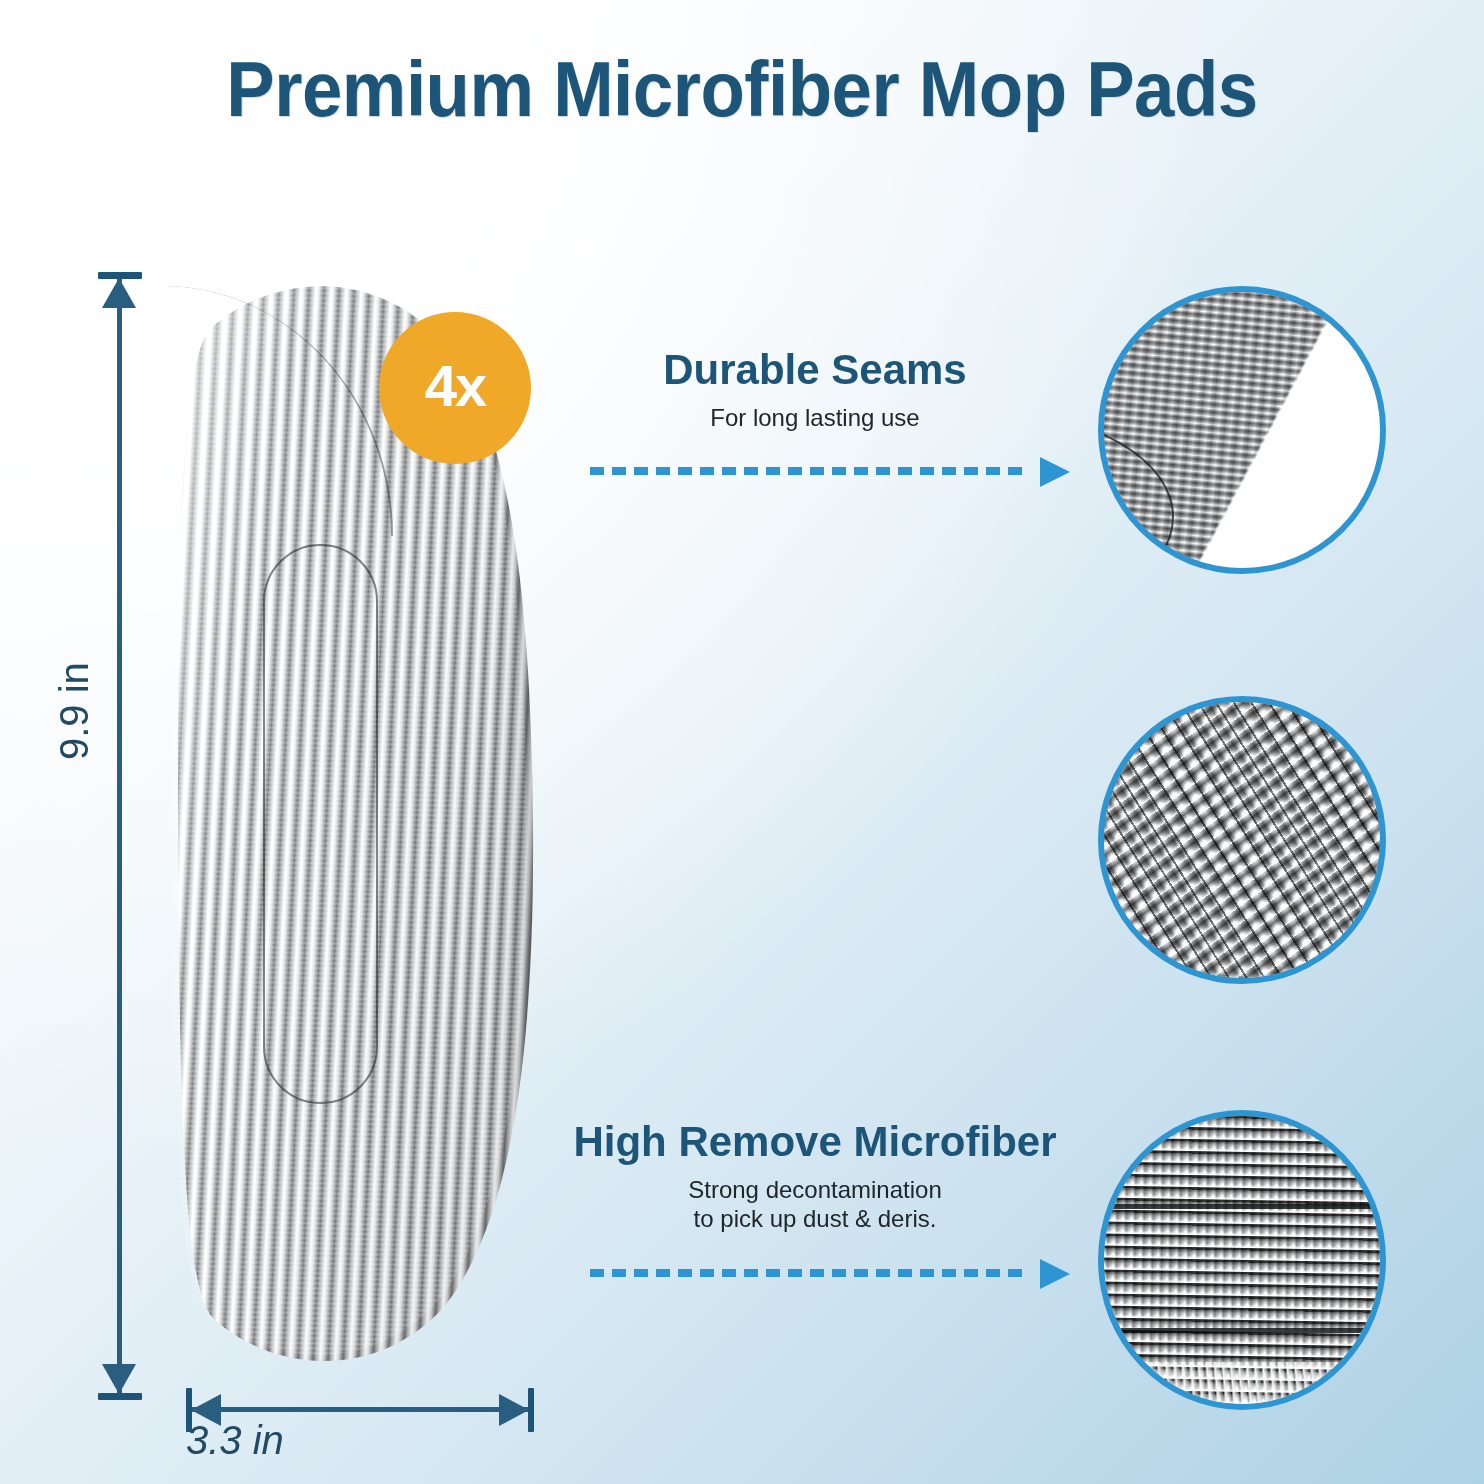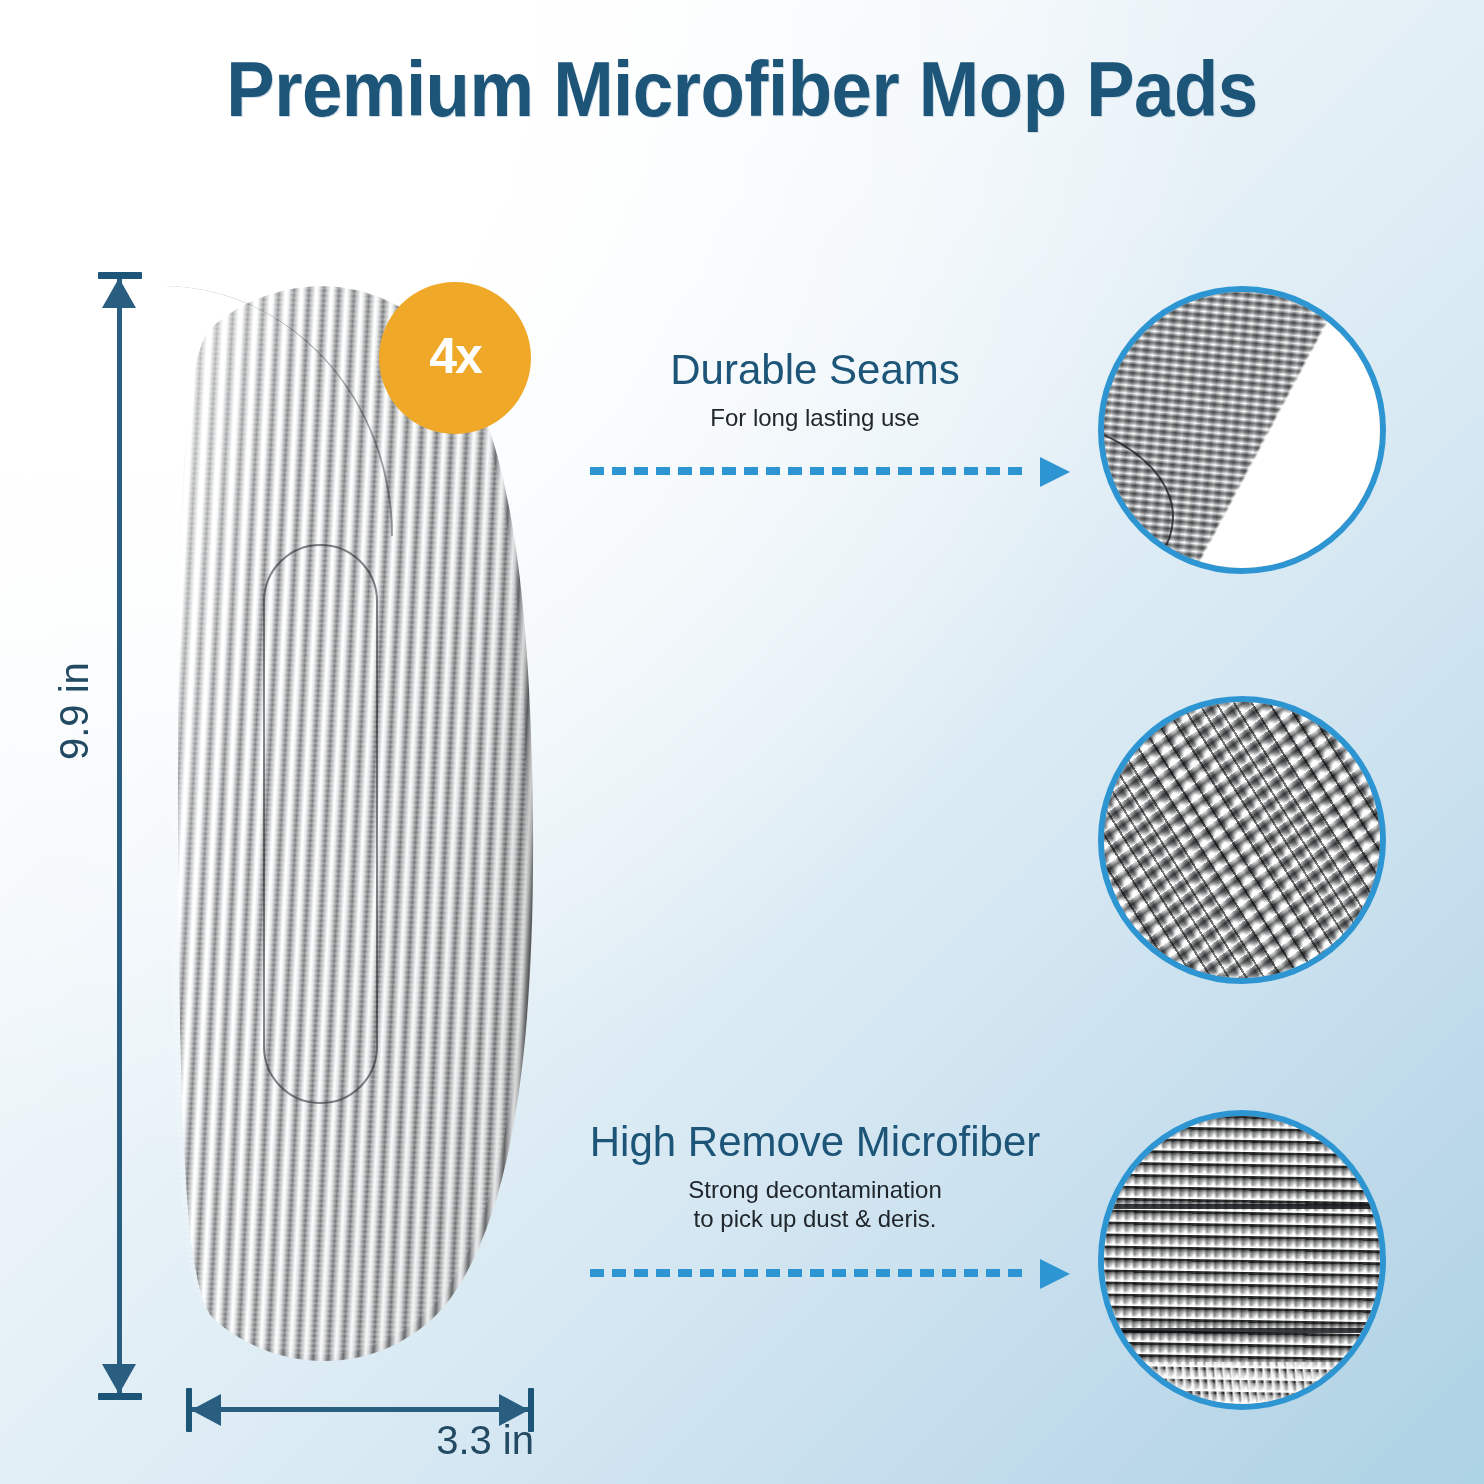--- a/index.html
+++ b/index.html
@@ -95,27 +95,27 @@
     left:-12px; top:14px;
     width:230px; height:250px;
     border-right:2px solid rgba(30,34,38,0.42);
     border-radius: 0 100% 0 0;
     pointer-events:none;
   }
 
   
   .badge4x {
     position:absolute;
-    left:379px; top:282px;
+    left:379px; top:312px;
     width:152px; height:152px;
     border-radius:50%;
     background:#f0a828;
     display:flex; align-items:center; justify-content:center;
     color:#ffffff;
-    font-size:50px;
+    font-size:58px;
     font-weight:bold;
     letter-spacing:-2px;
     font-family:"Liberation Sans", sans-serif;
     line-height:1;
     padding-bottom:4px;
   }
 
   
   .dim-v {
     position:absolute;
@@ -171,40 +171,41 @@
     width:0; height:0;
     border-top:16px solid transparent;
     border-bottom:16px solid transparent;
   }
   .dim-h .head-l { left:5px; border-right:30px solid #2a5e80; }
   .dim-h .head-r { right:5px; border-left:30px solid #2a5e80; }
   .dim-h-label {
     position:absolute;
     left:186px; top:1418px;
     width:348px;
-    text-align:right;
+    text-align:left;
     font-size:40px;
     color:#234a63;
     font-family:"Liberation Sans", sans-serif;
+    font-style:italic;
   }
 
   
   .feature {
     position:absolute;
     left:560px;
     width:510px;
     text-align:center;
   }
   .feature.f1 { top:346px; }
   .feature.f2 { top:748px; }
   .feature.f3 { top:1118px; }
 
   .feat-title {
     font-size:42px;
-    font-weight:normal;
+    font-weight:bold;
     color:#1d5579;
     line-height:1.12;
     font-family:"Liberation Sans", sans-serif;
   }
   .feat-sub {
     margin-top:10px;
     font-size:24px;
     color:#20262c;
     line-height:1.22;
     font-family:"Liberation Sans", sans-serif;

